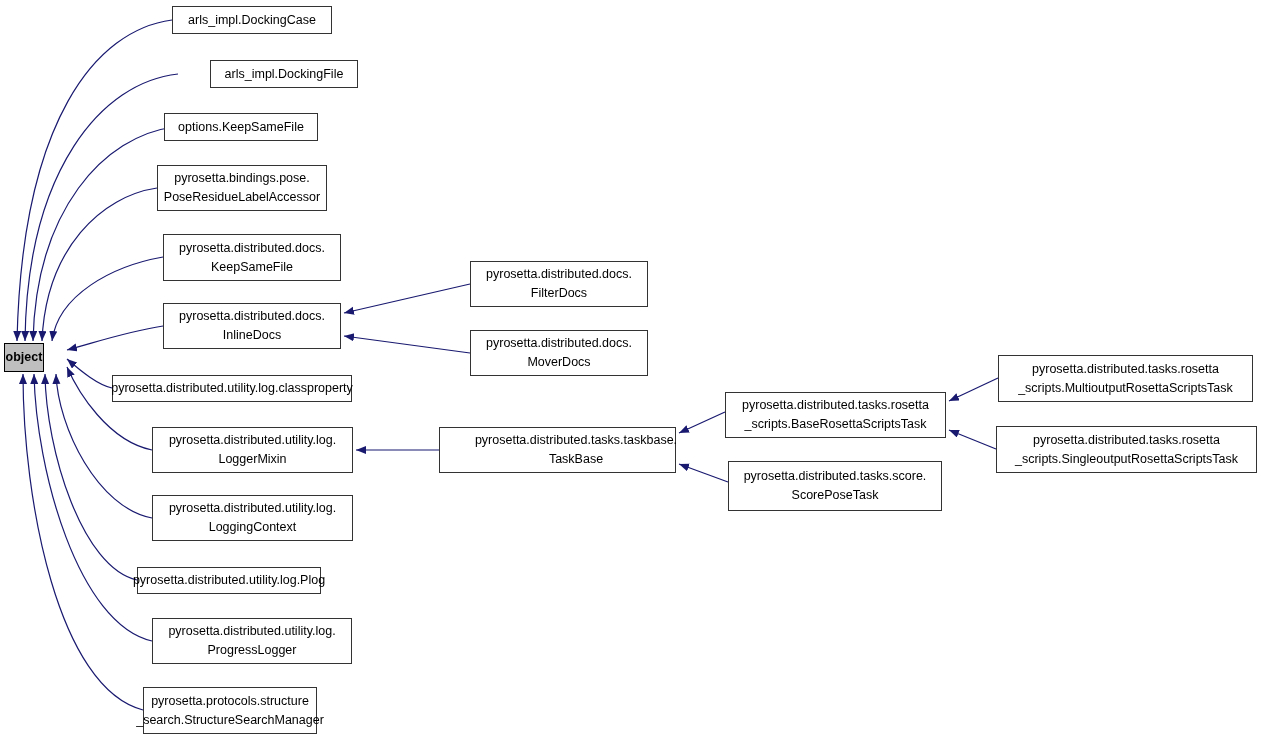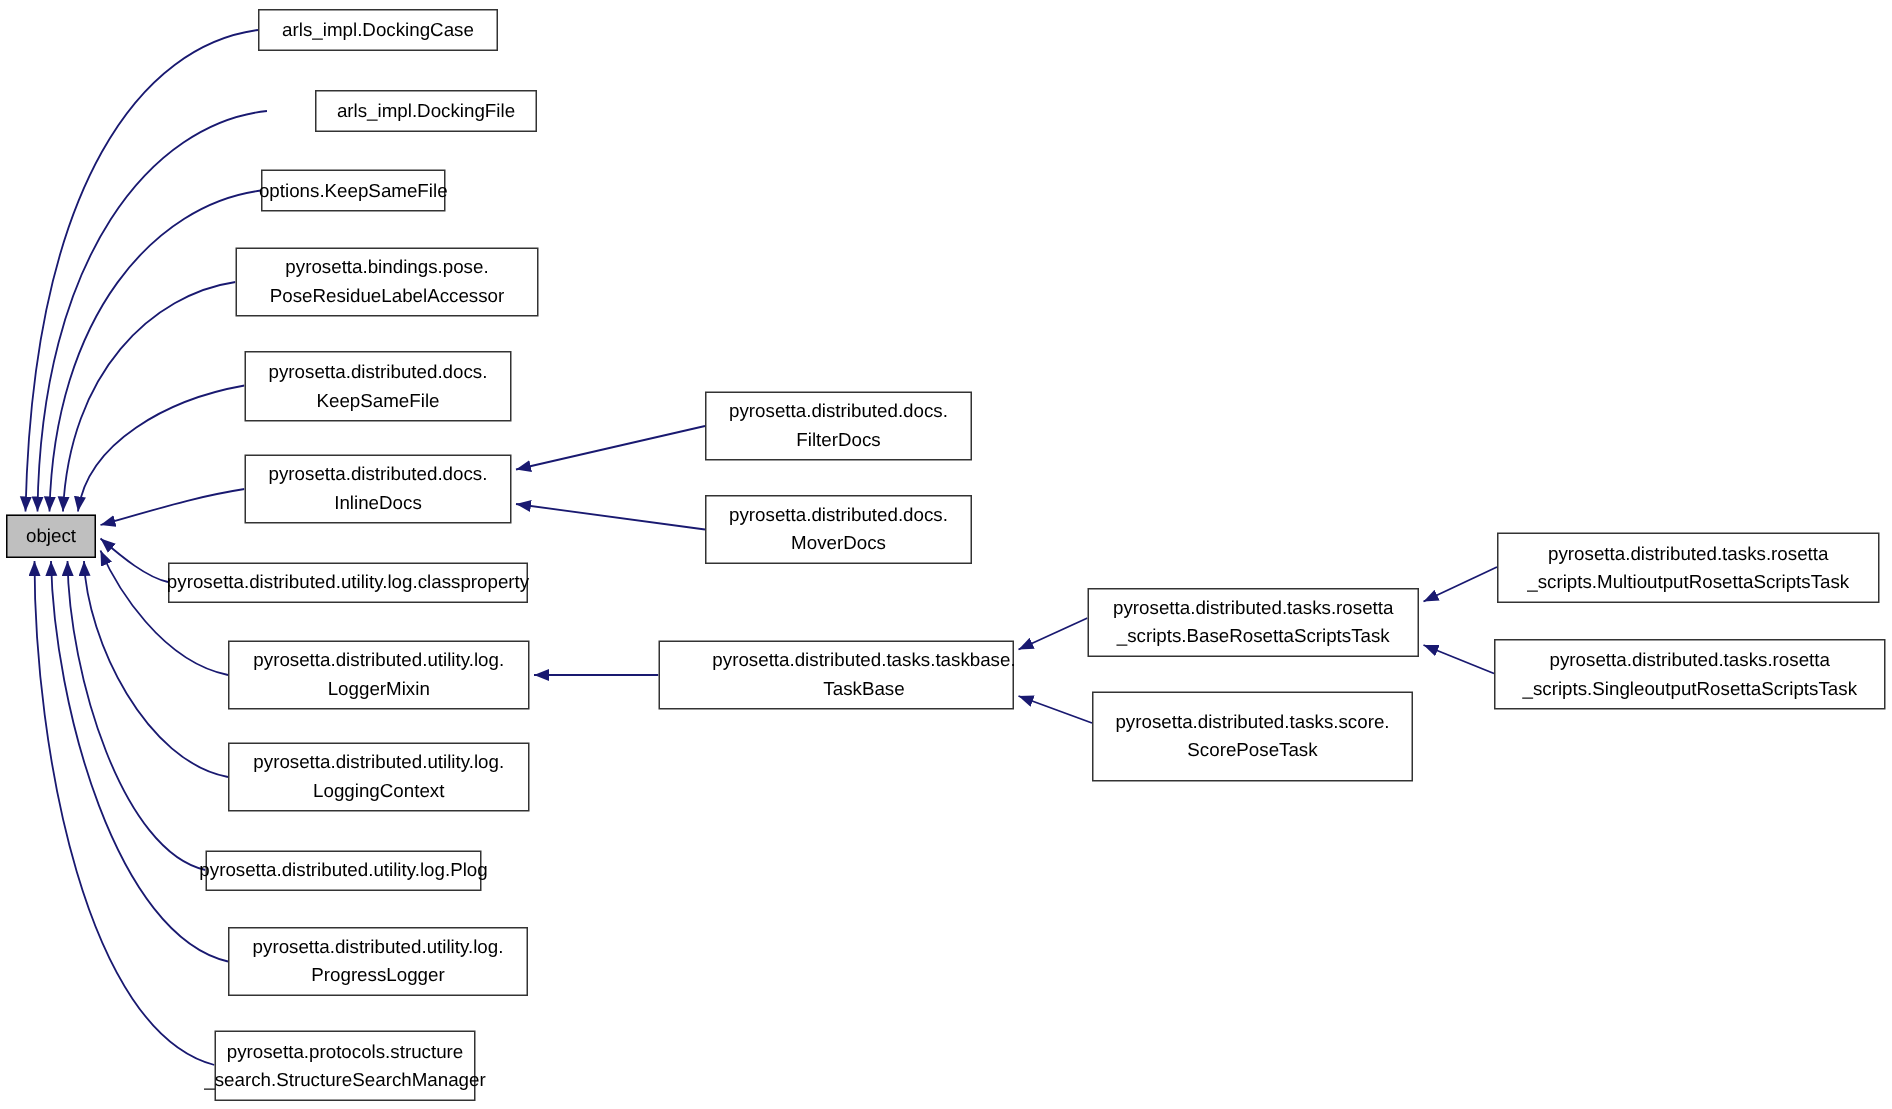--- a/index.html
+++ b/index.html
@@ -53,33 +53,33 @@
       <path d="M152,641 C78,624 36,470 34,374" class="edge" marker-end="url(#arrow)"></path>
       <path d="M143,710 C58,688 23,500 23,374" class="edge" marker-end="url(#arrow)"></path>
       <path d="M470,284 L344,313" class="edge" marker-end="url(#arrow)"></path>
       <path d="M470,353 L344,336" class="edge" marker-end="url(#arrow)"></path>
       <path d="M439,450 L356,450" class="edge" marker-end="url(#arrow)"></path>
       <path d="M725,412 L679,433" class="edge" marker-end="url(#arrow)"></path>
       <path d="M728,482 L679,464" class="edge" marker-end="url(#arrow)"></path>
       <path d="M998,378 L949,401" class="edge" marker-end="url(#arrow)"></path>
       <path d="M996,449 L949,430" class="edge" marker-end="url(#arrow)"></path>
     </svg>
-<div class="node highlight" style="left: 4px; top: 343px; width: 60px; height: 29px;">
+<div class="node highlight" style="left: 4px; top: 343px; width: 40px; height: 29px; font-weight: bold;">
       <div class="node-line">object</div>
     </div>
     <div class="node" style="left: 172px; top: 6px; width: 160px; height: 28px;">
       <div class="node-line">arls_impl.DockingCase</div>
     </div>
     <div class="node" style="left: 178px; top: 60px; width: 148px; height: 28px; margin-left: 32px;">
       <div class="node-line">arls_impl.DockingFile</div>
     </div>
-    <div class="node" style="left: 174px; top: 113px; width: 123px; height: 28px;">
+    <div class="node" style="left: 164px; top: 113px; width: 154px; height: 28px;">
       <div class="node-line">options.KeepSameFile</div>
     </div>
-    <div class="node" style="left: 157px; top: 165px; width: 202px; height: 46px;">
+    <div class="node" style="left: 157px; top: 165px; width: 170px; height: 46px;">
       <div class="node-line">pyrosetta.bindings.pose.</div>
       <div class="node-line">PoseResidueLabelAccessor</div>
     </div>
     <div class="node" style="left: 163px; top: 234px; width: 178px; height: 47px;">
       <div class="node-line">pyrosetta.distributed.docs.</div>
       <div class="node-line">KeepSameFile</div>
     </div>
     <div class="node" style="left: 163px; top: 303px; width: 178px; height: 46px;">
       <div class="node-line">pyrosetta.distributed.docs.</div>
       <div class="node-line">InlineDocs</div>
@@ -115,21 +115,21 @@
       <div class="node-line">MoverDocs</div>
     </div>
     <div class="node" style="left: 439px; top: 427px; width: 237px; height: 46px; padding-left: 37px;">
       <div class="node-line">pyrosetta.distributed.tasks.taskbase.</div>
       <div class="node-line">TaskBase</div>
     </div>
     <div class="node" style="left: 725px; top: 392px; width: 221px; height: 46px;">
       <div class="node-line">pyrosetta.distributed.tasks.rosetta</div>
       <div class="node-line">_scripts.BaseRosettaScriptsTask</div>
     </div>
-    <div class="node" style="left: 728px; top: 461px; width: 214px; height: 60px;">
+    <div class="node" style="left: 728px; top: 461px; width: 214px; height: 50px;">
       <div class="node-line">pyrosetta.distributed.tasks.score.</div>
       <div class="node-line">ScorePoseTask</div>
     </div>
     <div class="node" style="left: 998px; top: 355px; width: 255px; height: 47px;">
       <div class="node-line">pyrosetta.distributed.tasks.rosetta</div>
       <div class="node-line">_scripts.MultioutputRosettaScriptsTask</div>
     </div>
     <div class="node" style="left: 996px; top: 426px; width: 261px; height: 47px;">
       <div class="node-line">pyrosetta.distributed.tasks.rosetta</div>
       <div class="node-line">_scripts.SingleoutputRosettaScriptsTask</div>

